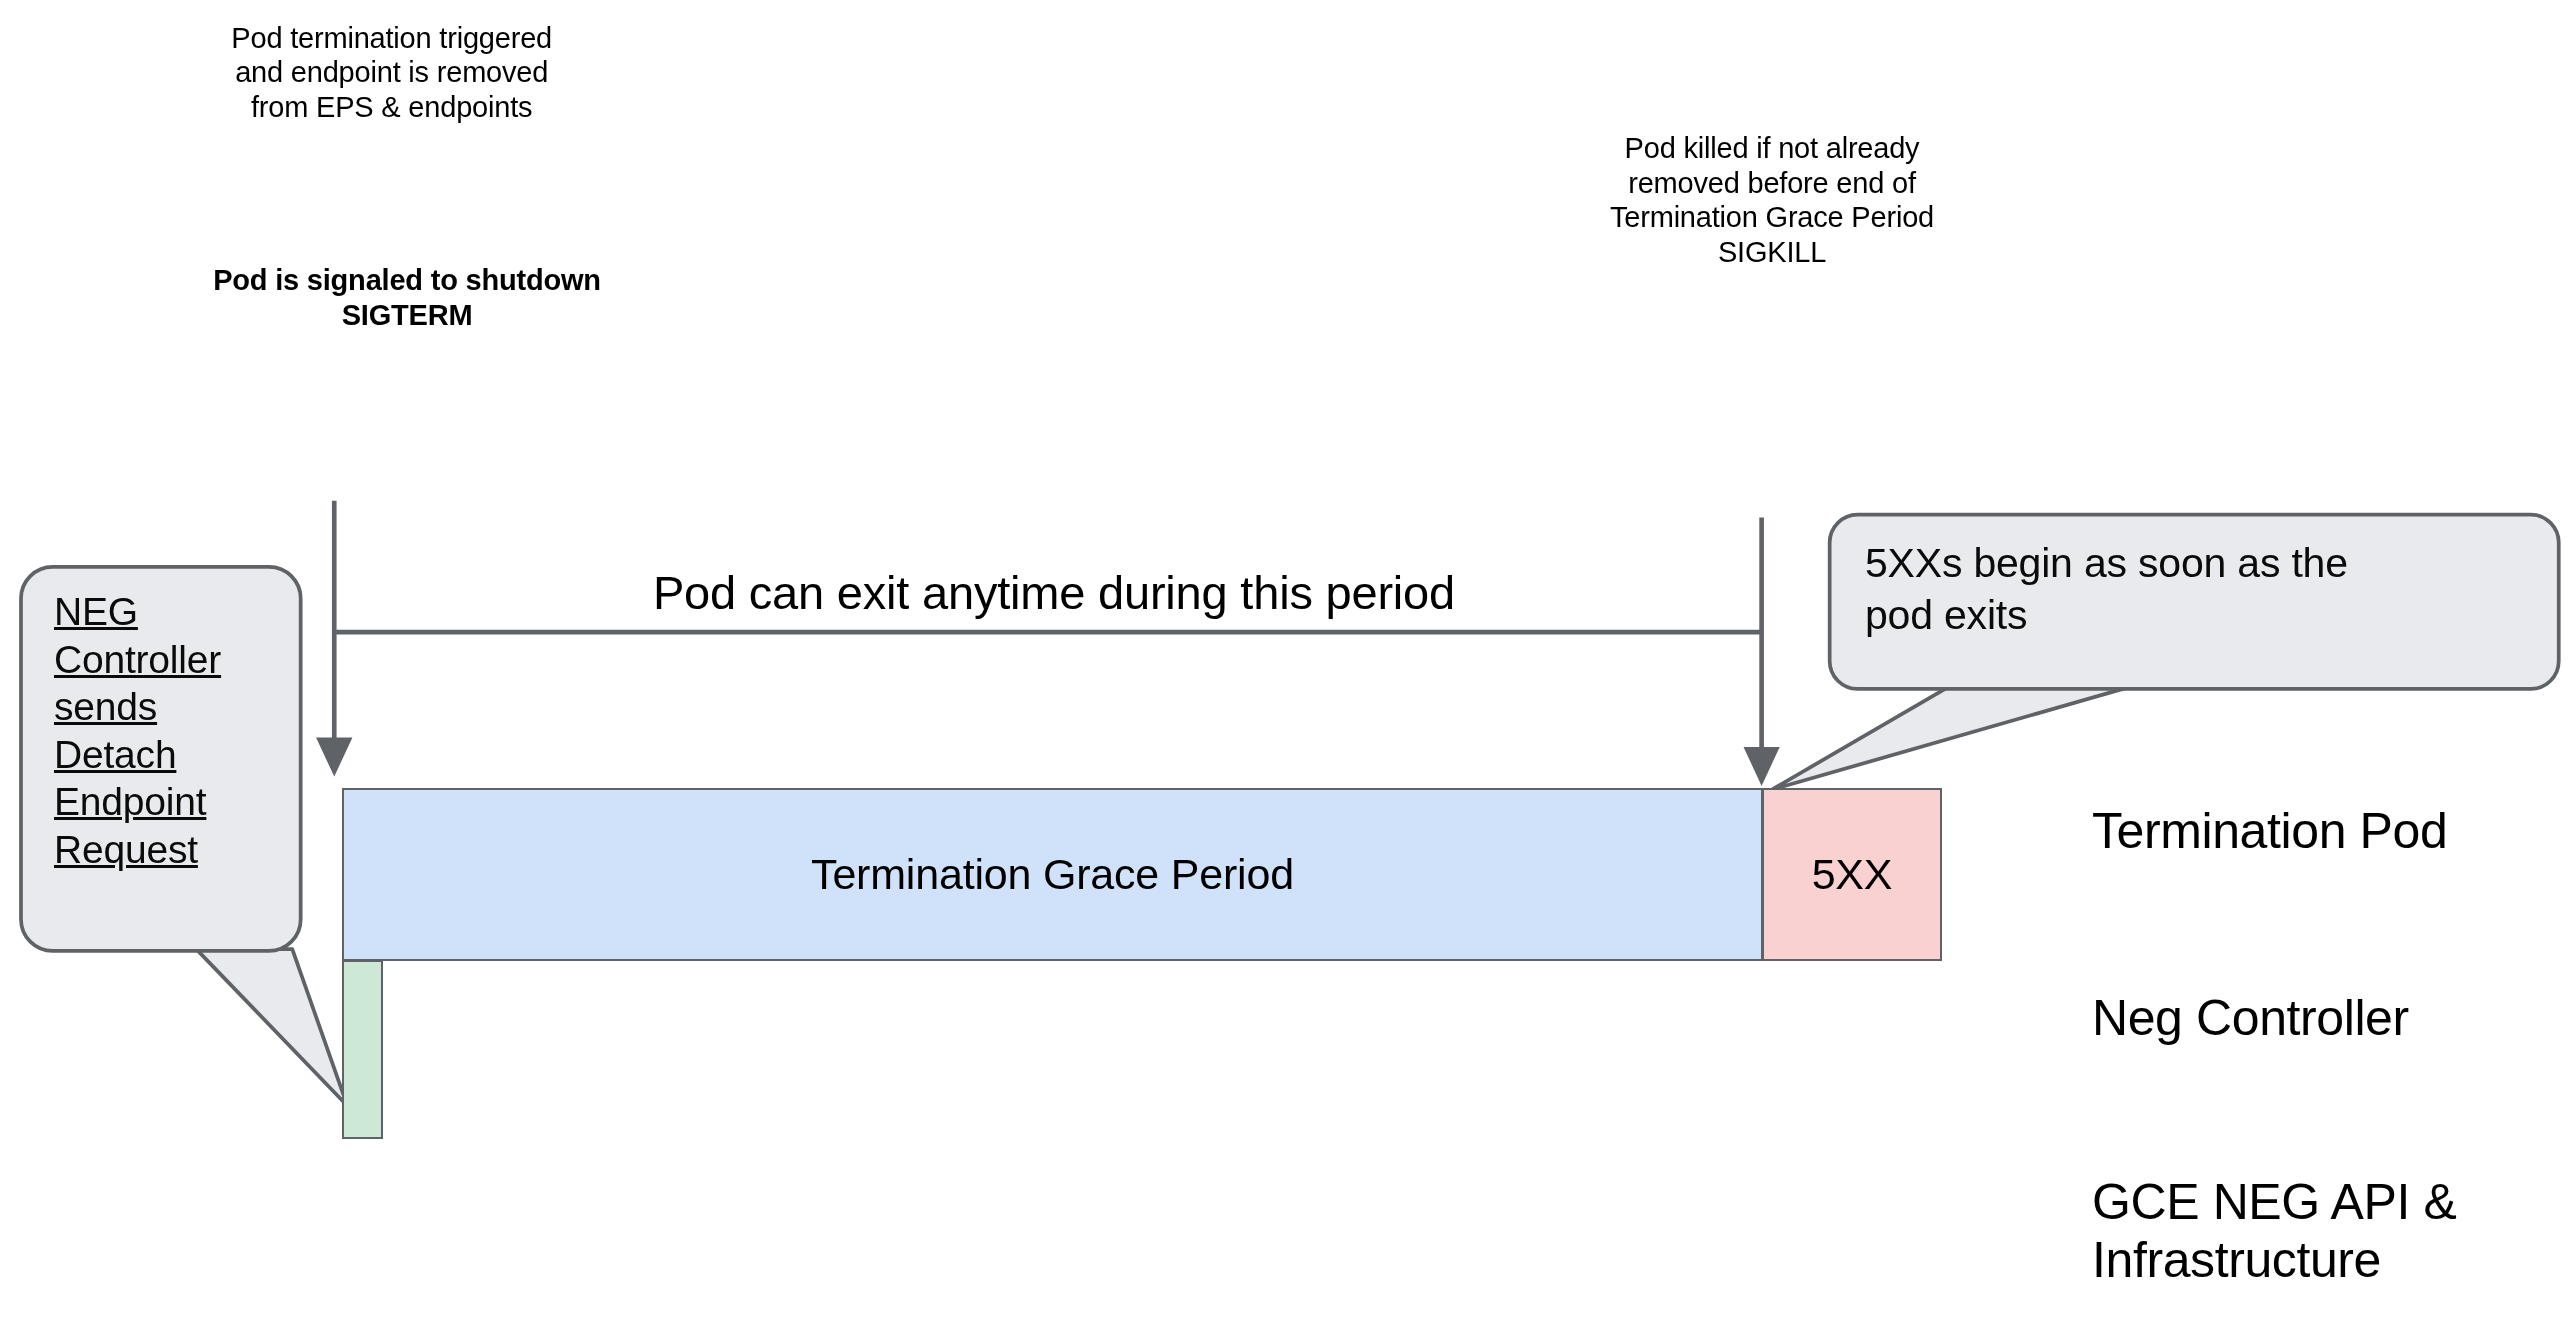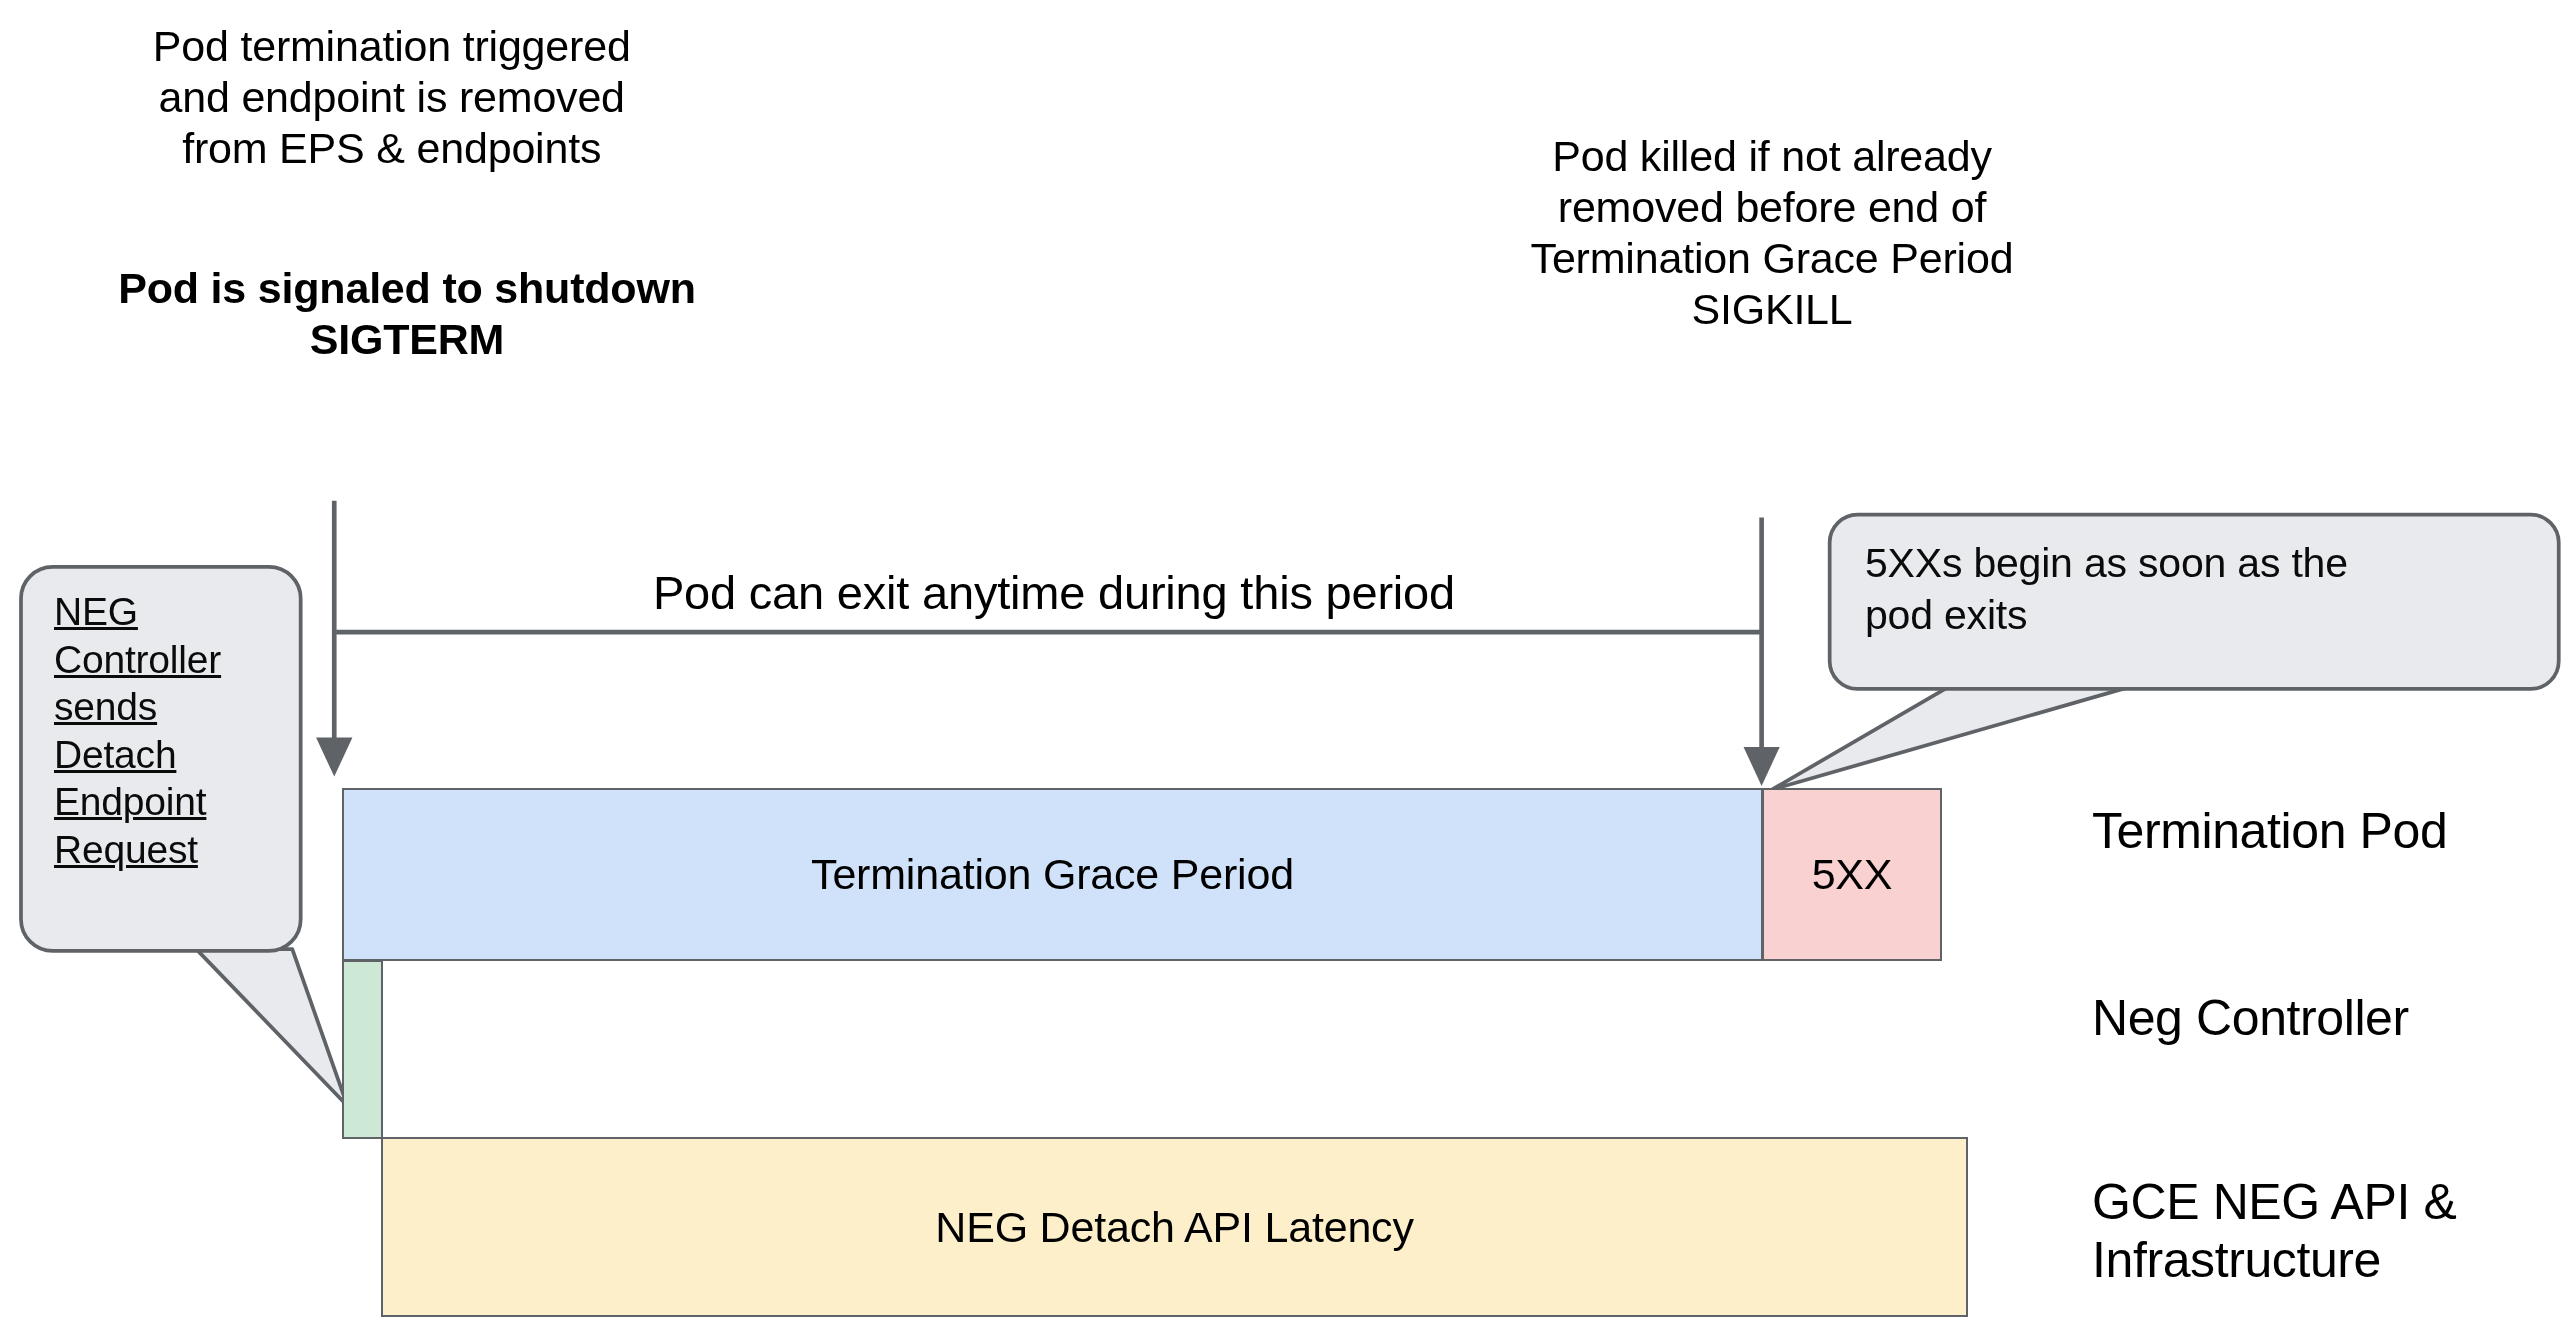--- a/index.html
+++ b/index.html
@@ -17,21 +17,21 @@
     width: 2576px;
     height: 1336px;
     background: #ffffff;
     overflow: hidden;
   }
 
   
   .note {
     position: absolute;
     text-align: center;
-    font-size: 43px;
+    font-size: 29px;
     line-height: 1.19;
     color: #000000;
     white-space: pre-line;
     letter-spacing: -0.2px;
   }
   #note-termination { left: 18.7px;  top: 20.5px;  width: 746px; }
   #note-sigterm     { left: 34px;  top: 263px; width: 746px; font-weight: bold; }
   #note-killed      { left: 1399px; top: 131px; width: 746px; }
 
   
@@ -179,23 +179,20 @@
   </div>
 
   <div class="bar" id="bar-5xx">
     <span class="bar-label">5XX</span>
   </div>
 
   <div class="bar" id="bar-neg">
     <span class="bar-label"></span>
   </div>
 
-  <div class="bar" id="bar-gce">
-    <span class="bar-label">NEG Detach API Latency</span>
-  </div>
 
   <div class="lane-label" id="lane-pod">Termination Pod</div>
 
   <div class="lane-label" id="lane-neg">Neg Controller</div>
 
   <div class="lane-label" id="lane-gce">GCE NEG API &amp;
 Infrastructure</div>
 
 </div>
 

